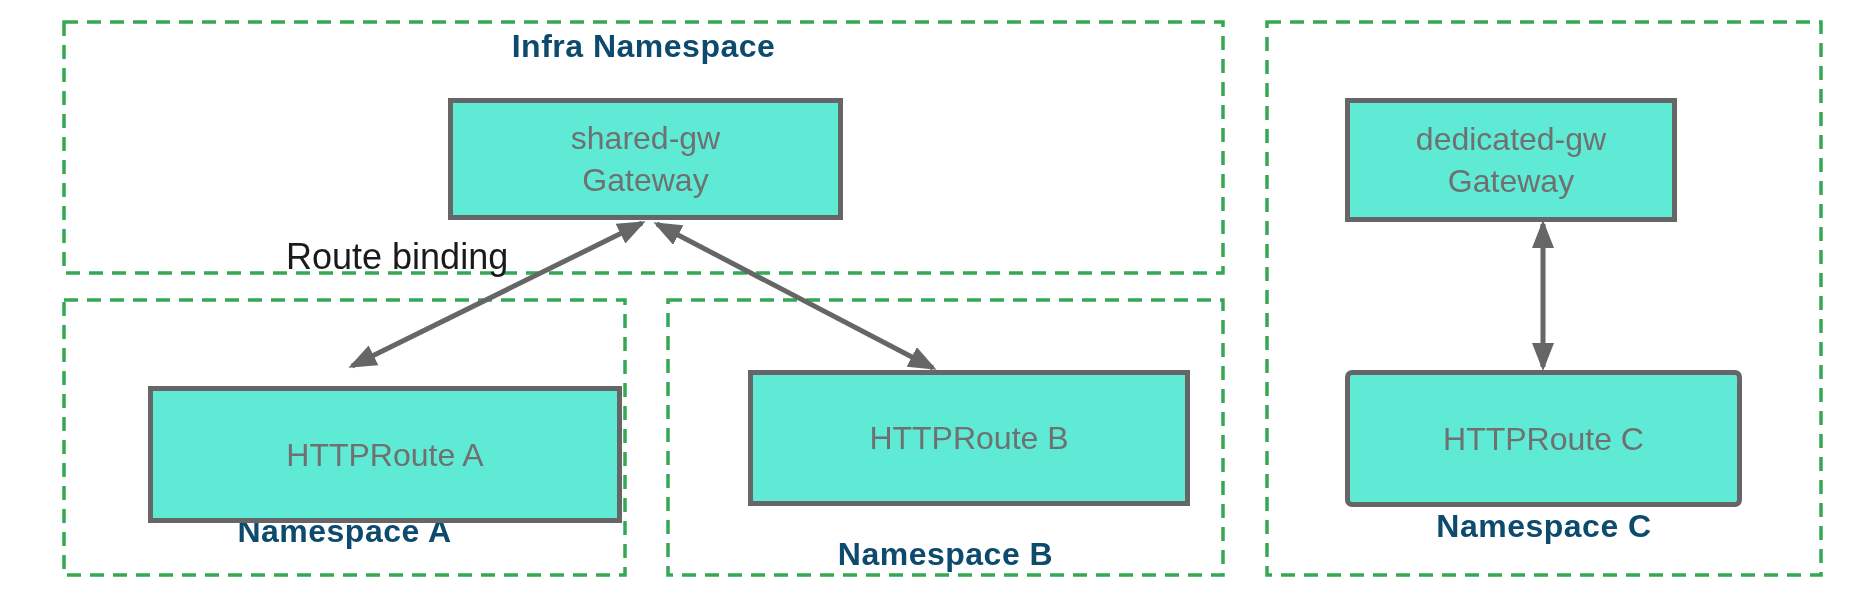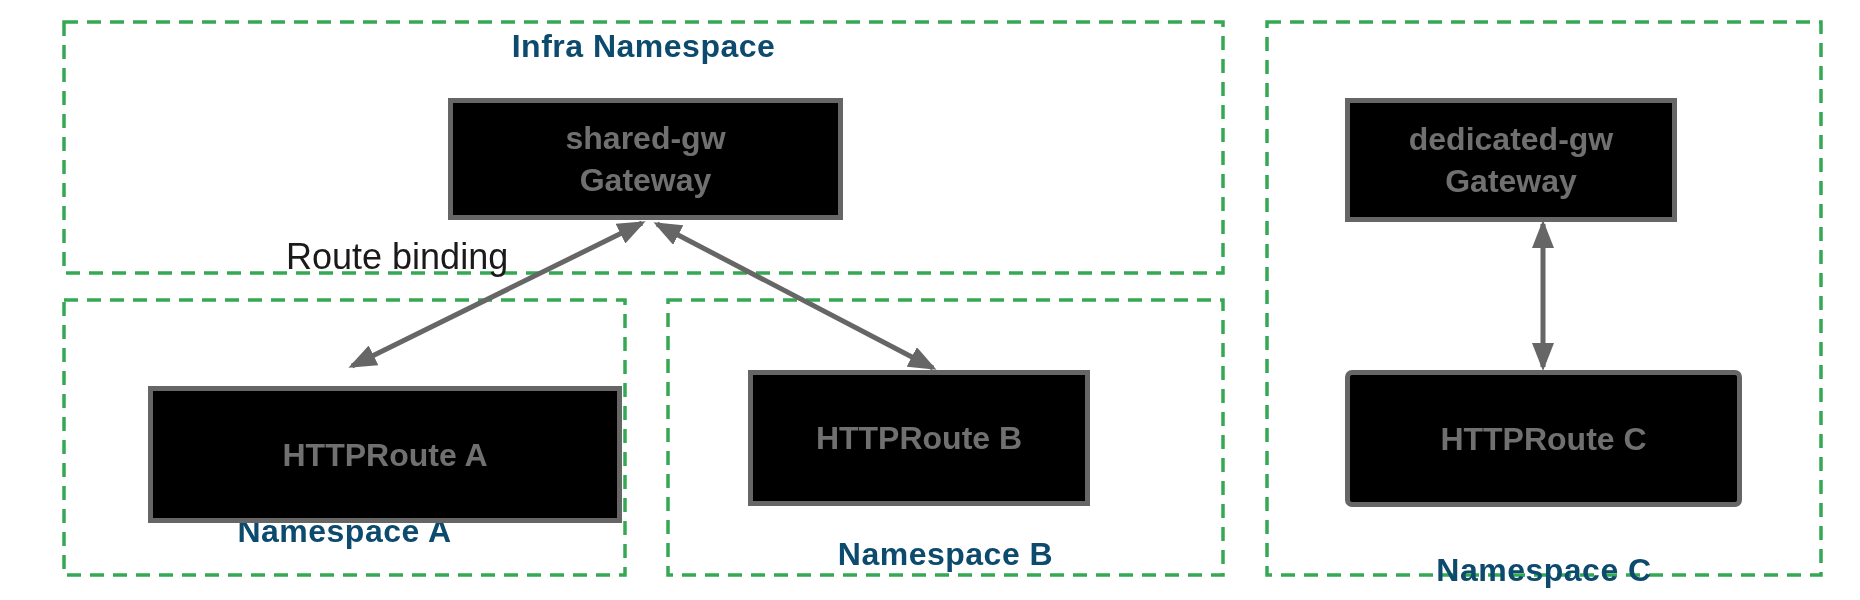--- a/index.html
+++ b/index.html
@@ -18,49 +18,49 @@
   .svg-layer {
     position: absolute;
     left: 0; top: 0;
     width: 1860px;
     height: 600px;
   }
   .node {
     position: absolute;
     box-sizing: border-box;
     border: 5px solid #666666;
-    background: #000000;
+    background: #5eead4;
     display: flex;
     align-items: center;
     justify-content: center;
     text-align: center;
     color: #707070;
-    font-weight: bold;
+    font-weight: normal;
     font-size: 32px;
     line-height: 42px;
     white-space: pre-line;
   }
   .node-shared-gw   { left: 448px;  top: 98px;  width: 395px; height: 122px; }
   .node-route-a     { left: 148px;  top: 386px; width: 474px; height: 137px; }
-  .node-route-b     { left: 748px;  top: 370px; width: 342px; height: 136px; }
+  .node-route-b     { left: 748px;  top: 370px; width: 442px; height: 136px; }
   .node-dedicated-gw{ left: 1345px; top: 98px;  width: 332px; height: 124px; }
   .node-route-c     { left: 1345px; top: 370px; width: 397px; height: 137px; border-radius: 7px; }
 
   .ns-label {
     position: absolute;
     color: #0c4a6e;
     font-weight: bold;
     font-size: 32px;
     text-align: center;
     letter-spacing: 0.5px;
   }
   .ns-label-infra { left: 64px;   top: 28px;  width: 1159px; }
   .ns-label-a     { left: 64px;   top: 513px; width: 561px; }
   .ns-label-b     { left: 668px;  top: 536px; width: 555px; }
-  .ns-label-c     { left: 1267px; top: 552px; width: 554px; }
+  .ns-label-c     { left: 1267px; top: 508px; width: 554px; }
 
   .edge-label {
     position: absolute;
     left: 286px;
     top: 236px;
     color: #1a1a1a;
     font-size: 36px;
     font-weight: normal;
     white-space: nowrap;
   }

